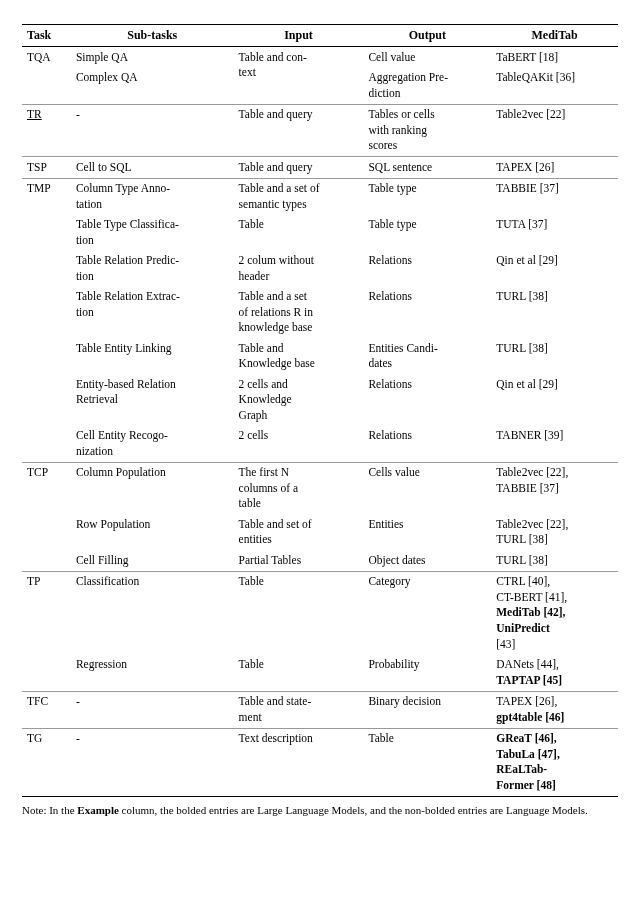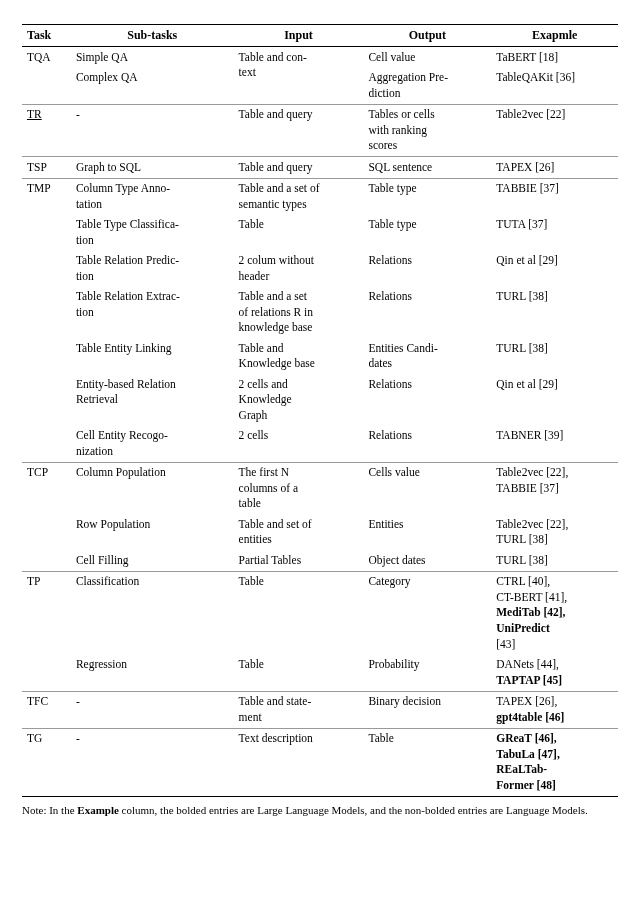--- a/index.html
+++ b/index.html
@@ -59,21 +59,21 @@
 
 <div class="table-caption"></div>
 
 <table>
   <thead>
     <tr>
       <th>Task</th>
       <th>Sub-tasks</th>
       <th>Input</th>
       <th>Output</th>
-      <th>Exapmle</th>
+      <th>MediTab</th>
     </tr>
   </thead>
   <tbody id="table-body">
   <tr>
         <td rowspan="2" style="vertical-align: top;">TQA</td>
         <td>Simple QA</td>
         <td rowspan="2">Table and con-<br>text</td>
         <td>Cell value</td>
         <td>TaBERT [18]</td>
       </tr>
@@ -84,21 +84,21 @@
       </tr>
       <tr style="border-top: 0.75px solid rgb(153, 153, 153);">
         <td style="vertical-align: top; text-decoration: underline;">TR</td>
         <td>-</td>
         <td>Table and query</td>
         <td>Tables or cells<br>with ranking<br>scores</td>
         <td>Table2vec [22]</td>
       </tr>
       <tr style="border-top: 0.75px solid rgb(153, 153, 153);">
         <td style="vertical-align: top;">TSP</td>
-        <td>Graph to SQL</td>
+        <td>Cell to SQL</td>
         <td>Table and query</td>
         <td>SQL sentence</td>
         <td>TAPEX [26]</td>
       </tr>
       <tr style="border-top: 0.75px solid rgb(153, 153, 153);">
         <td rowspan="7" style="vertical-align: top;">TMP</td>
         <td>Column Type Anno-<br>tation</td>
         <td>Table and a set of<br>semantic types</td>
         <td>Table type</td>
         <td>TABBIE [37]</td>

